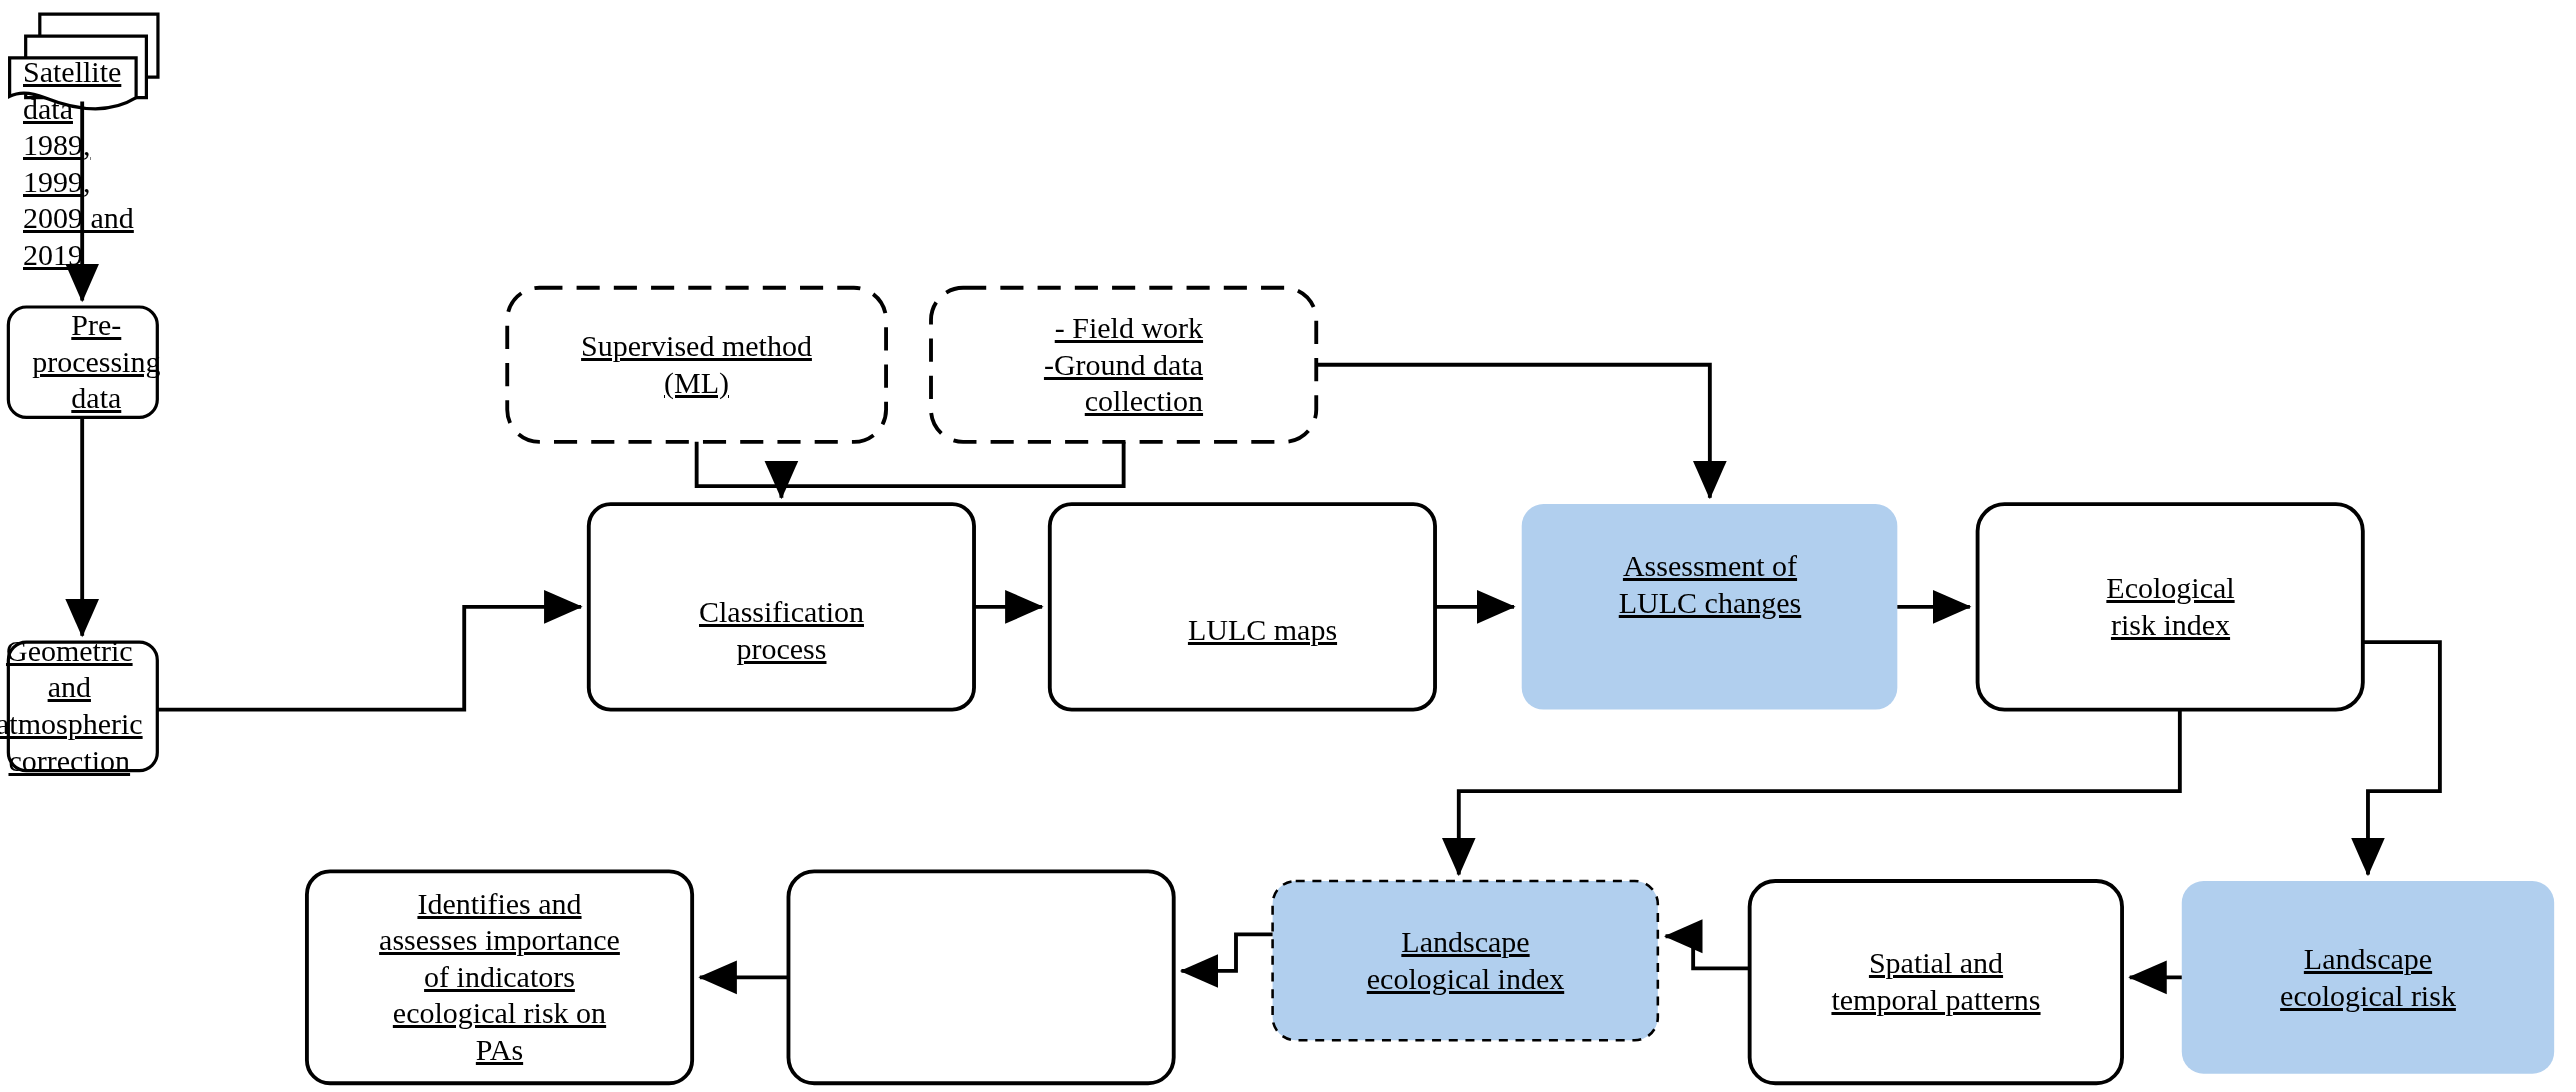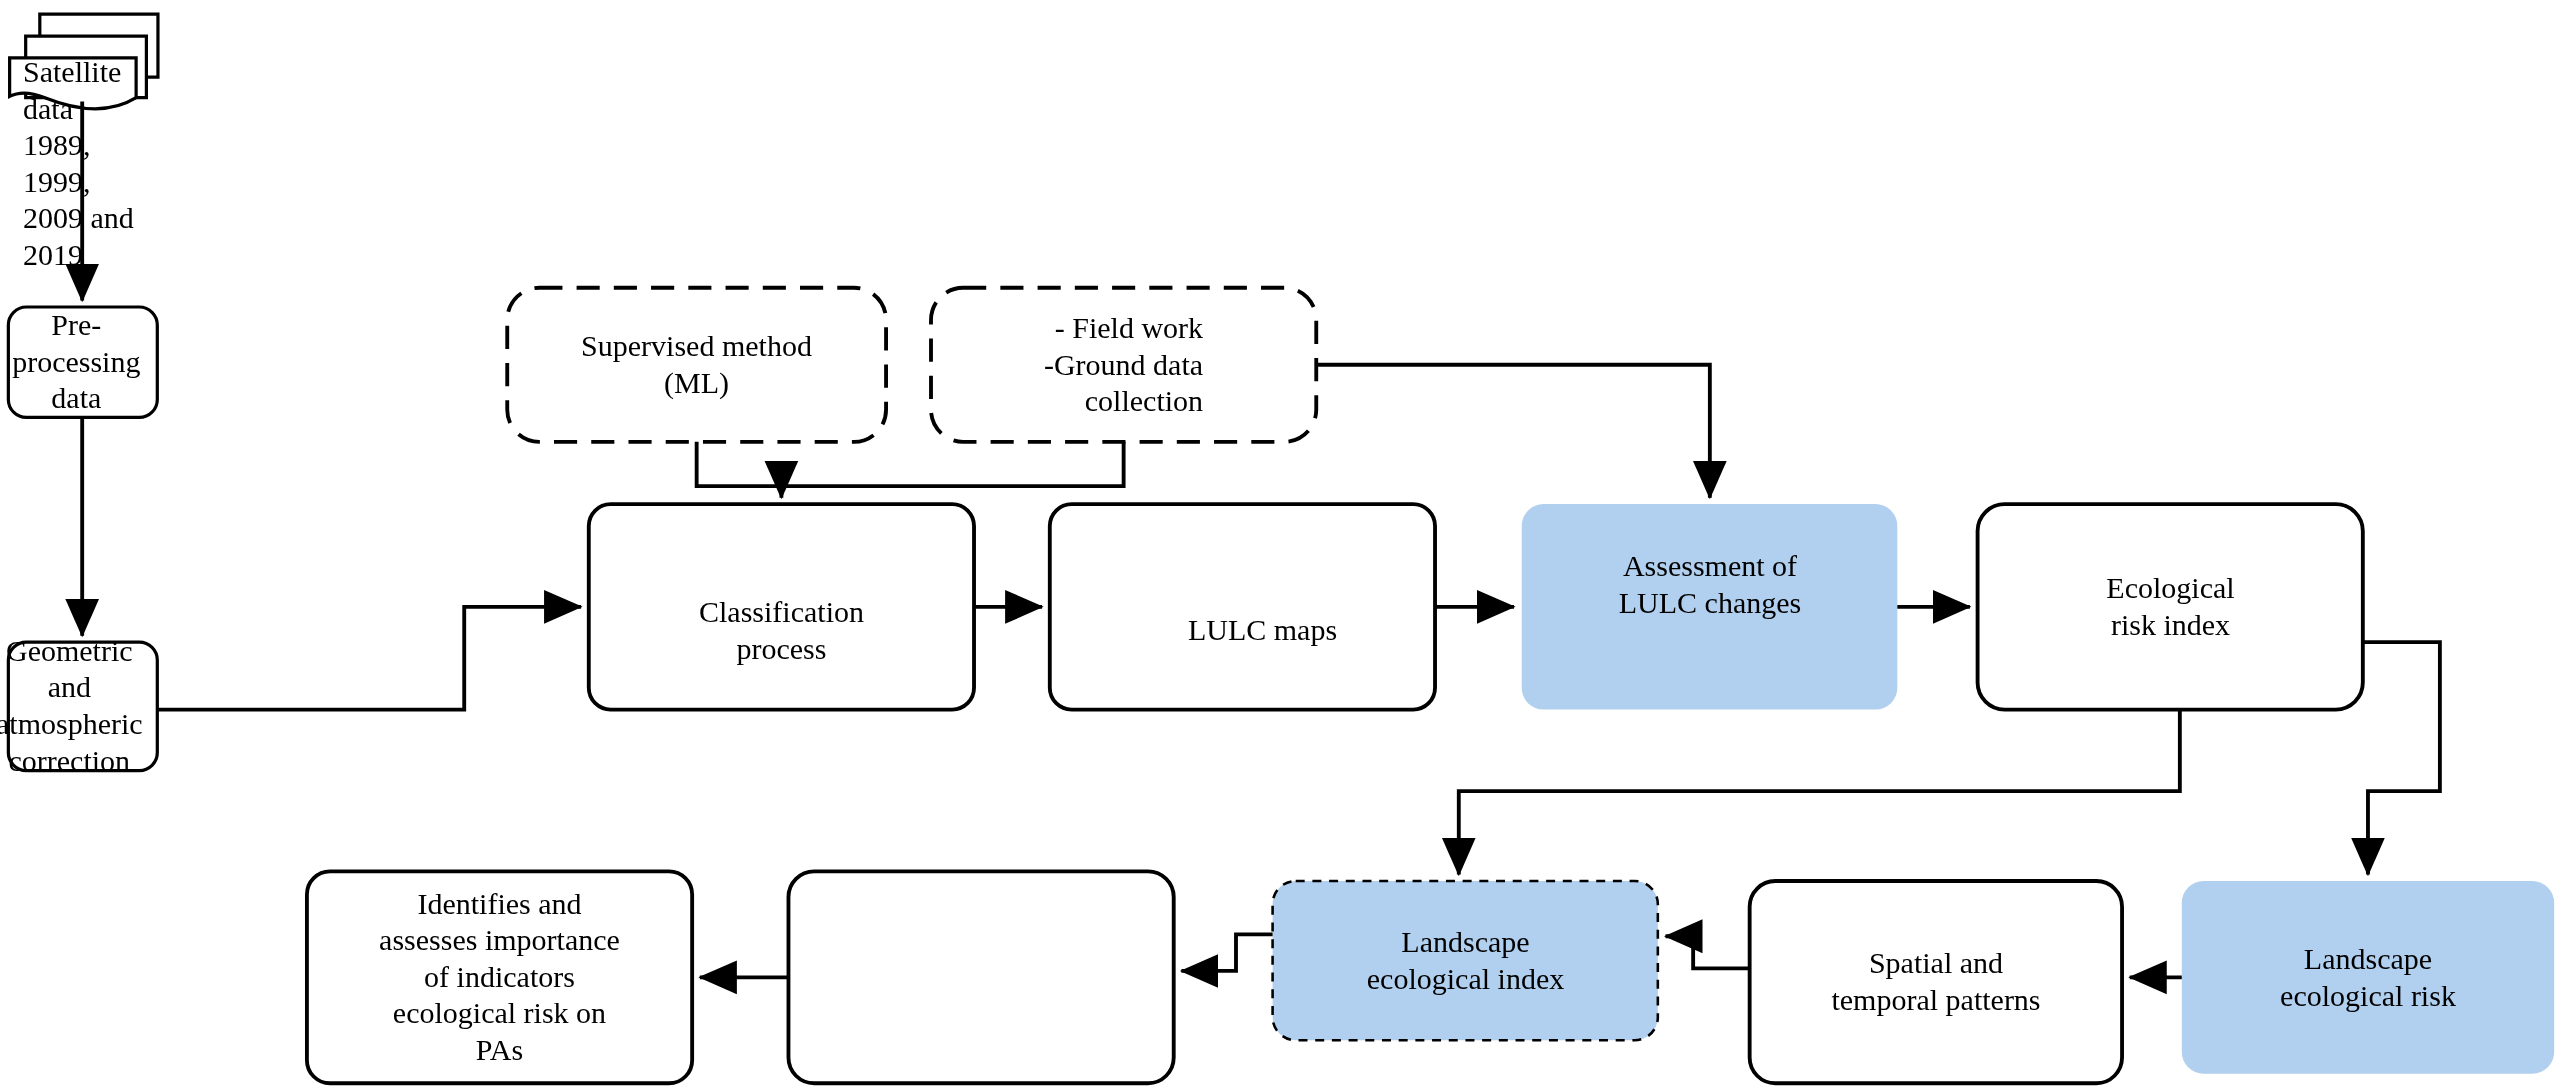--- a/index.html
+++ b/index.html
@@ -24,20 +24,21 @@
     position: absolute;
     display: flex;
     align-items: center;
     justify-content: center;
     text-align: center;
     color: #000000;
     font-family: "Liberation Serif", "DejaVu Serif", serif;
     line-height: 1.22;
     pointer-events: none;
     white-space: pre-line;
+    text-decoration: underline;
   }
   .fs-main { font-size: 30px; }
   .fs-doc  { font-size: 30px; }
 </style>
 </head>
 <body>
 
 <div id="canvas">
 
   <svg class="layer" viewBox="0 0 4012 1702">
@@ -113,21 +114,21 @@
 
       <path d="M1228,1522 L1090,1522" marker-end="url(#arrowhead)"></path>
     </g>
   </svg>
 
   <div class="node-text fs-doc" style="left:23px; top:54px; width:113px; height:46px; align-items:flex-start; justify-content:flex-start; text-align:left;">Satellite data
 1989, 1999,
 2009 and
 2019</div>
 
-  <div class="node-text fs-main" style="left:8.3px; top:307px; width:136px; height:110px;">Pre-processing data</div>
+  <div class="node-text fs-main" style="left:8.3px; top:307px; width:136px; height:110px;padding-left:20px;">Pre-processing data</div>
 
   <div class="node-text fs-main" style="left:8.3px; top:642px; width:122px; height:128px;">Geometric and
 atmospheric
 correction</div>
 
   <div class="node-text fs-main" style="left:507px; top:288px; width:379px; height:154px;">Supervised method
 (ML)</div>
 
   <div class="node-text fs-main" style="left:931px; top:288px; width:385px; height:154px;text-align:right;">- Field work
 -Ground data

